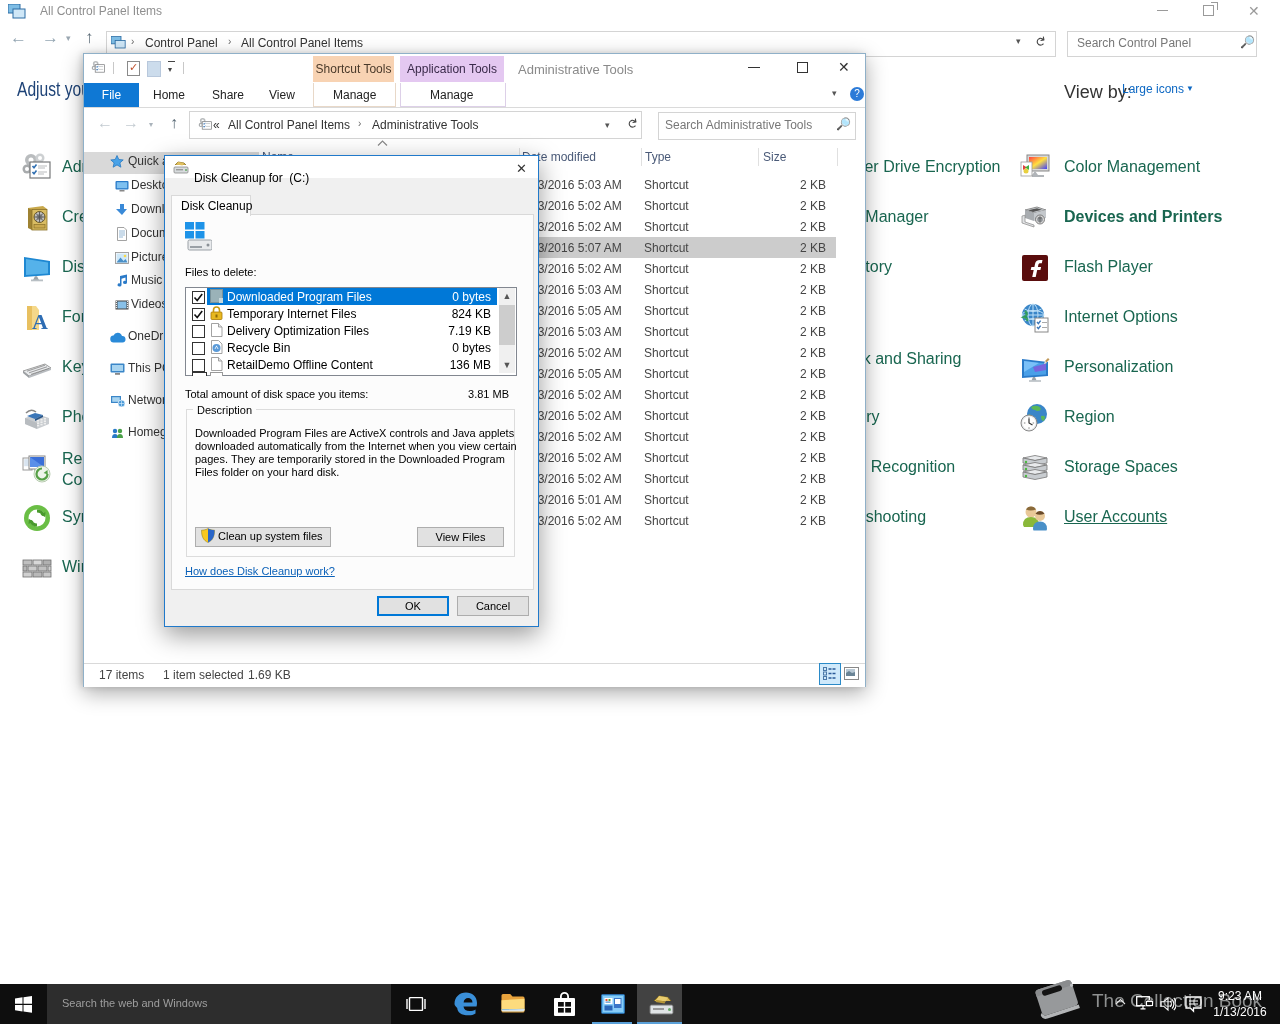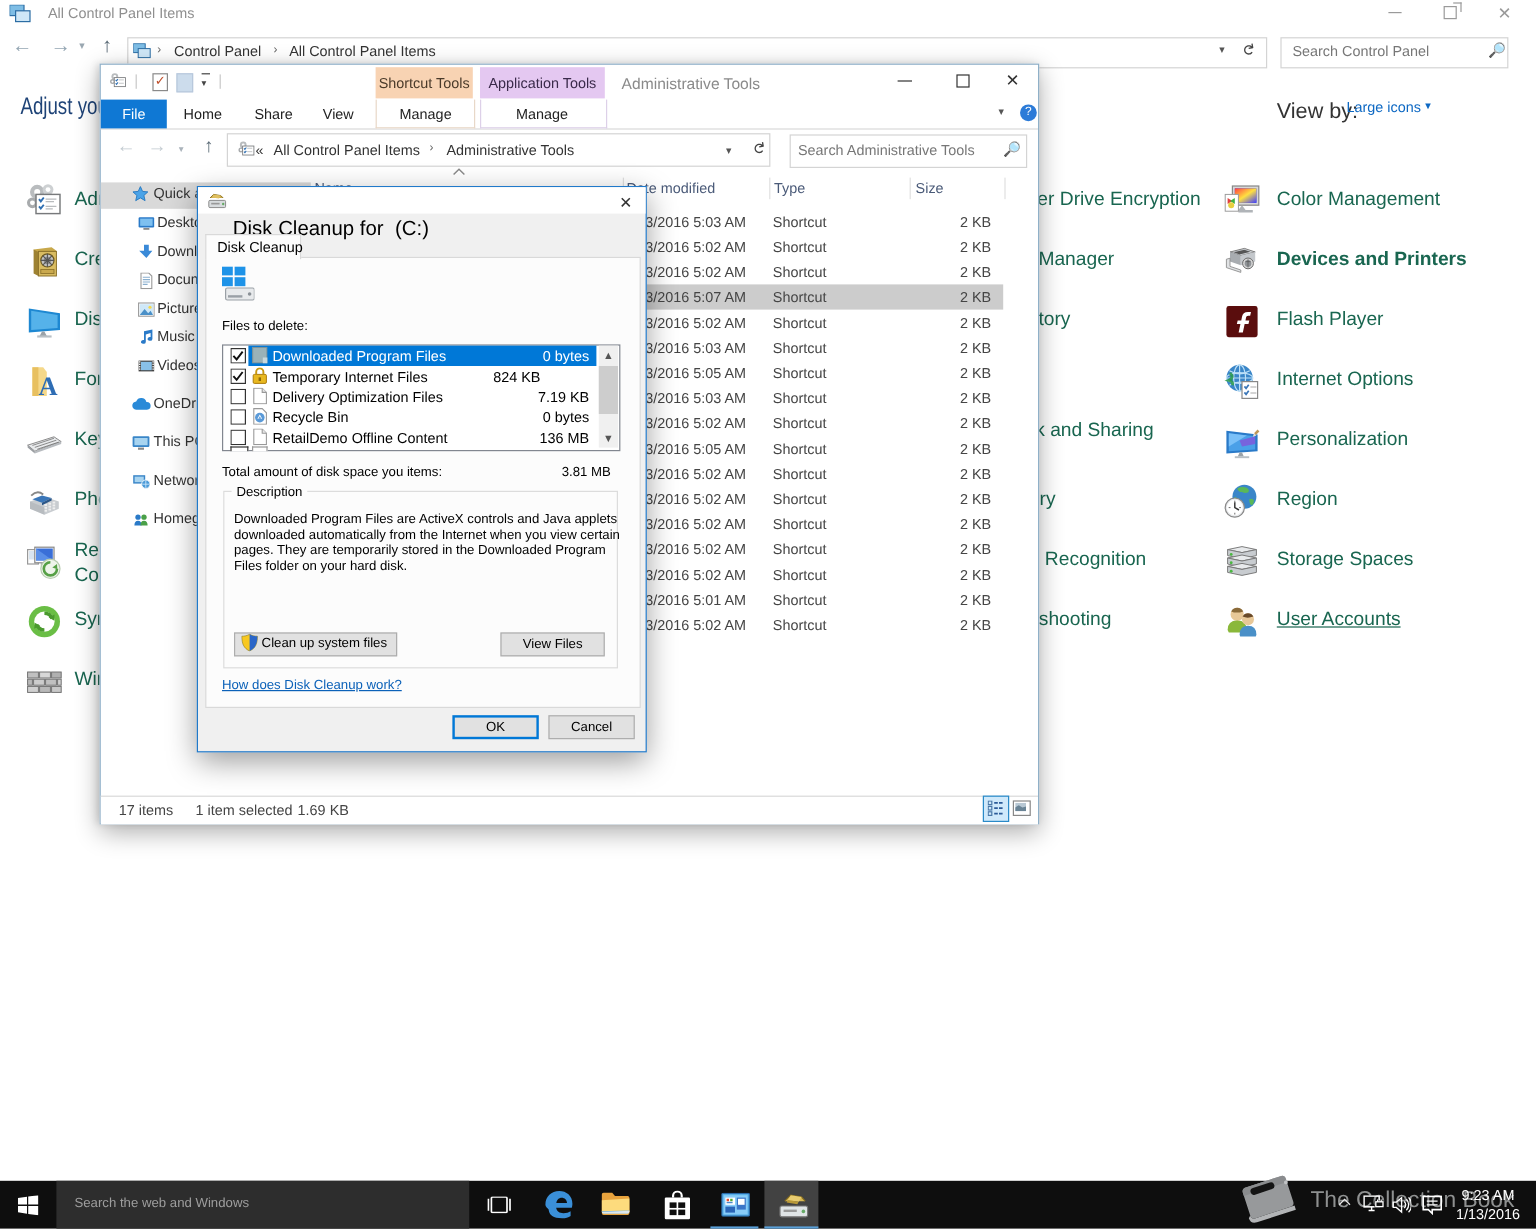--- a/index.html
+++ b/index.html
@@ -478,21 +478,21 @@
 <div class="abs" id="dlg" style="left:164px;top:155px;width:373px;height:470px;background:#f0f0f0;border:1px solid #2079ca;box-shadow:0 8px 24px rgba(0,0,0,0.4);">
 
   <div class="abs" style="left:0;top:0;width:373px;height:22px;background:#fff;"></div>
   <div class="abs" style="left:8px;top:4px;width:16px;height:14px;"><svg width="16" height="14" viewBox="0 0 16 14">
 <path d="M2 5 l3-3 6 1 2 2" fill="#c8a84a" stroke="#8a7020" stroke-width="0.8"></path>
 <path d="M5 2 l6 1 -1.5 2.5 -6-1 Z" fill="#e0c060"></path>
 <rect x="1" y="7" width="14" height="6" rx="1" fill="#d8dcde" stroke="#888" stroke-width="0.8"></rect>
 <rect x="3" y="9" width="7" height="1.4" fill="#999"></rect>
         <circle cx="13" cy="10" r="1" fill="#6a6"></circle>
       </svg></div>
-  <div class="abs" style="left:29px;top:25px;font-size:17px;color:#000;">Disk Cleanup for&nbsp;&nbsp;(C:)</div>
+  <div class="abs" style="left:29px;top:15px;font-size:12px;color:#000;">Disk Cleanup for&nbsp;&nbsp;(C:)</div>
   <div class="abs" style="left:351px;top:5px;font-size:13px;color:#333;">✕</div>
 
   <div class="abs" style="left:6px;top:39px;width:78px;height:20px;background:#fcfcfc;border:1px solid #d9d9d9;border-bottom:none;z-index:2;"></div>
   <div class="abs" style="left:16px;top:43px;font-size:12px;color:#000;z-index:2;">Disk Cleanup</div>
 
   <div class="abs" style="left:6px;top:58px;width:361px;height:374px;background:#fcfcfc;border:1px solid #d9d9d9;"></div>
 
   <div class="abs" style="left:20px;top:66px;width:27px;height:30px;"><svg width="27" height="30" viewBox="0 0 27 30">
 <g fill="#1e93e8">
           <rect x="0" y="0" width="9" height="7.5"></rect>
@@ -523,21 +523,21 @@
 <div class="abs" style="left:27px;top:151px;width:13px;height:13px;"><svg width="13" height="13" viewBox="0 0 13 13">
           <rect x="0.5" y="0.5" width="12" height="12" fill="#fff" stroke="#333" stroke-width="1"></rect>
           <path d="M2.5 6.5 l2.7 3 5-6.5" stroke="#111" stroke-width="1.6" fill="none"></path>
         </svg></div>
 <div class="abs" style="left:45px;top:150px;width:13px;height:14px;"><svg width="13" height="14" viewBox="0 0 13 14">
           <rect x="1" y="6" width="11" height="7.5" rx="1" fill="#e8b820" stroke="#a87808" stroke-width="0.8"></rect>
           <path d="M3.5 6 V4 a3 3 0 0 1 6 0 v2" fill="none" stroke="#c89810" stroke-width="1.6"></path>
           <rect x="5.5" y="8.5" width="2" height="3" fill="#8a6808"></rect>
         </svg></div>
 <div class="abs" style="left:62px;top:151px;font-size:12px;color:#000;white-space:nowrap;">Temporary Internet Files</div>
-<div class="abs" style="left:246px;top:151px;width:80px;text-align:left;font-size:12px;color:#000;">824 KB</div>
+<div class="abs" style="left:246px;top:151px;width:80px;text-align:right;font-size:12px;color:#000;">824 KB</div>
 <div class="abs" style="left:27px;top:168px;width:13px;height:13px;"><svg width="13" height="13" viewBox="0 0 13 13">
           <rect x="0.5" y="0.5" width="12" height="12" fill="#fff" stroke="#333" stroke-width="1"></rect>
         </svg></div>
 <div class="abs" style="left:45px;top:167px;width:13px;height:14px;"><svg width="13" height="14" viewBox="0 0 13 14">
           <path d="M1.5 0.5 h7 l3.5 3.5 v9.5 h-10.5 Z" fill="#fff" stroke="#999" stroke-width="0.9"></path>
           <path d="M8.5 0.5 v3.5 h3.5" fill="#e8e8e8" stroke="#999" stroke-width="0.9"></path>
         </svg></div>
 <div class="abs" style="left:62px;top:168px;font-size:12px;color:#000;white-space:nowrap;">Delivery Optimization Files</div>
 <div class="abs" style="left:246px;top:168px;width:80px;text-align:right;font-size:12px;color:#000;">7.19 KB</div>
 <div class="abs" style="left:27px;top:185px;width:13px;height:13px;"><svg width="13" height="13" viewBox="0 0 13 13">

